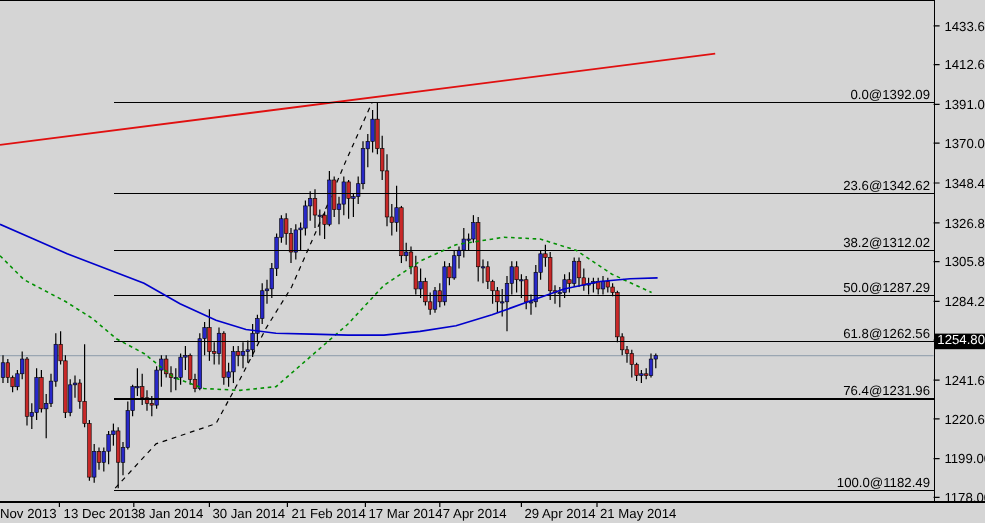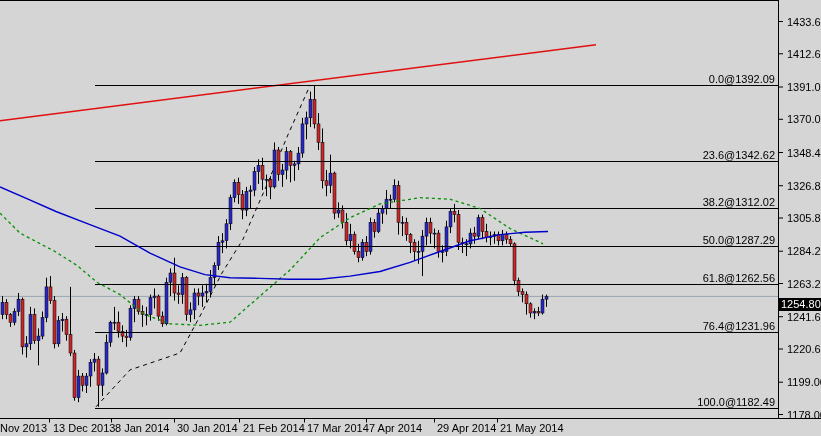--- a/index.html
+++ b/index.html
@@ -365,14 +365,14 @@
       <text x="243" y="432" fill="#000000">21 Feb 2014</text>
       <line x1="304.5" y1="418.5" x2="304.5" y2="422.5" stroke="#000000"></line>
       <text x="307" y="432" fill="#000000">17 Mar 2014</text>
       <line x1="366.5" y1="418.5" x2="366.5" y2="422.5" stroke="#000000"></line>
       <text x="369" y="432" fill="#000000">7 Apr 2014</text>
       <line x1="434.5" y1="418.5" x2="434.5" y2="422.5" stroke="#000000"></line>
       <text x="437" y="432" fill="#000000">29 Apr 2014</text>
       <line x1="497.5" y1="418.5" x2="497.5" y2="422.5" stroke="#000000"></line>
       <text x="500" y="432" fill="#000000">21 May 2014</text>
     </svg>
-  <div id="badge" style="top: 298px;">1254.80</div>
+  <div id="badge" style="top: 278px; text-align: center;">1254.80</div>
 </div>
 
 </body></html>

